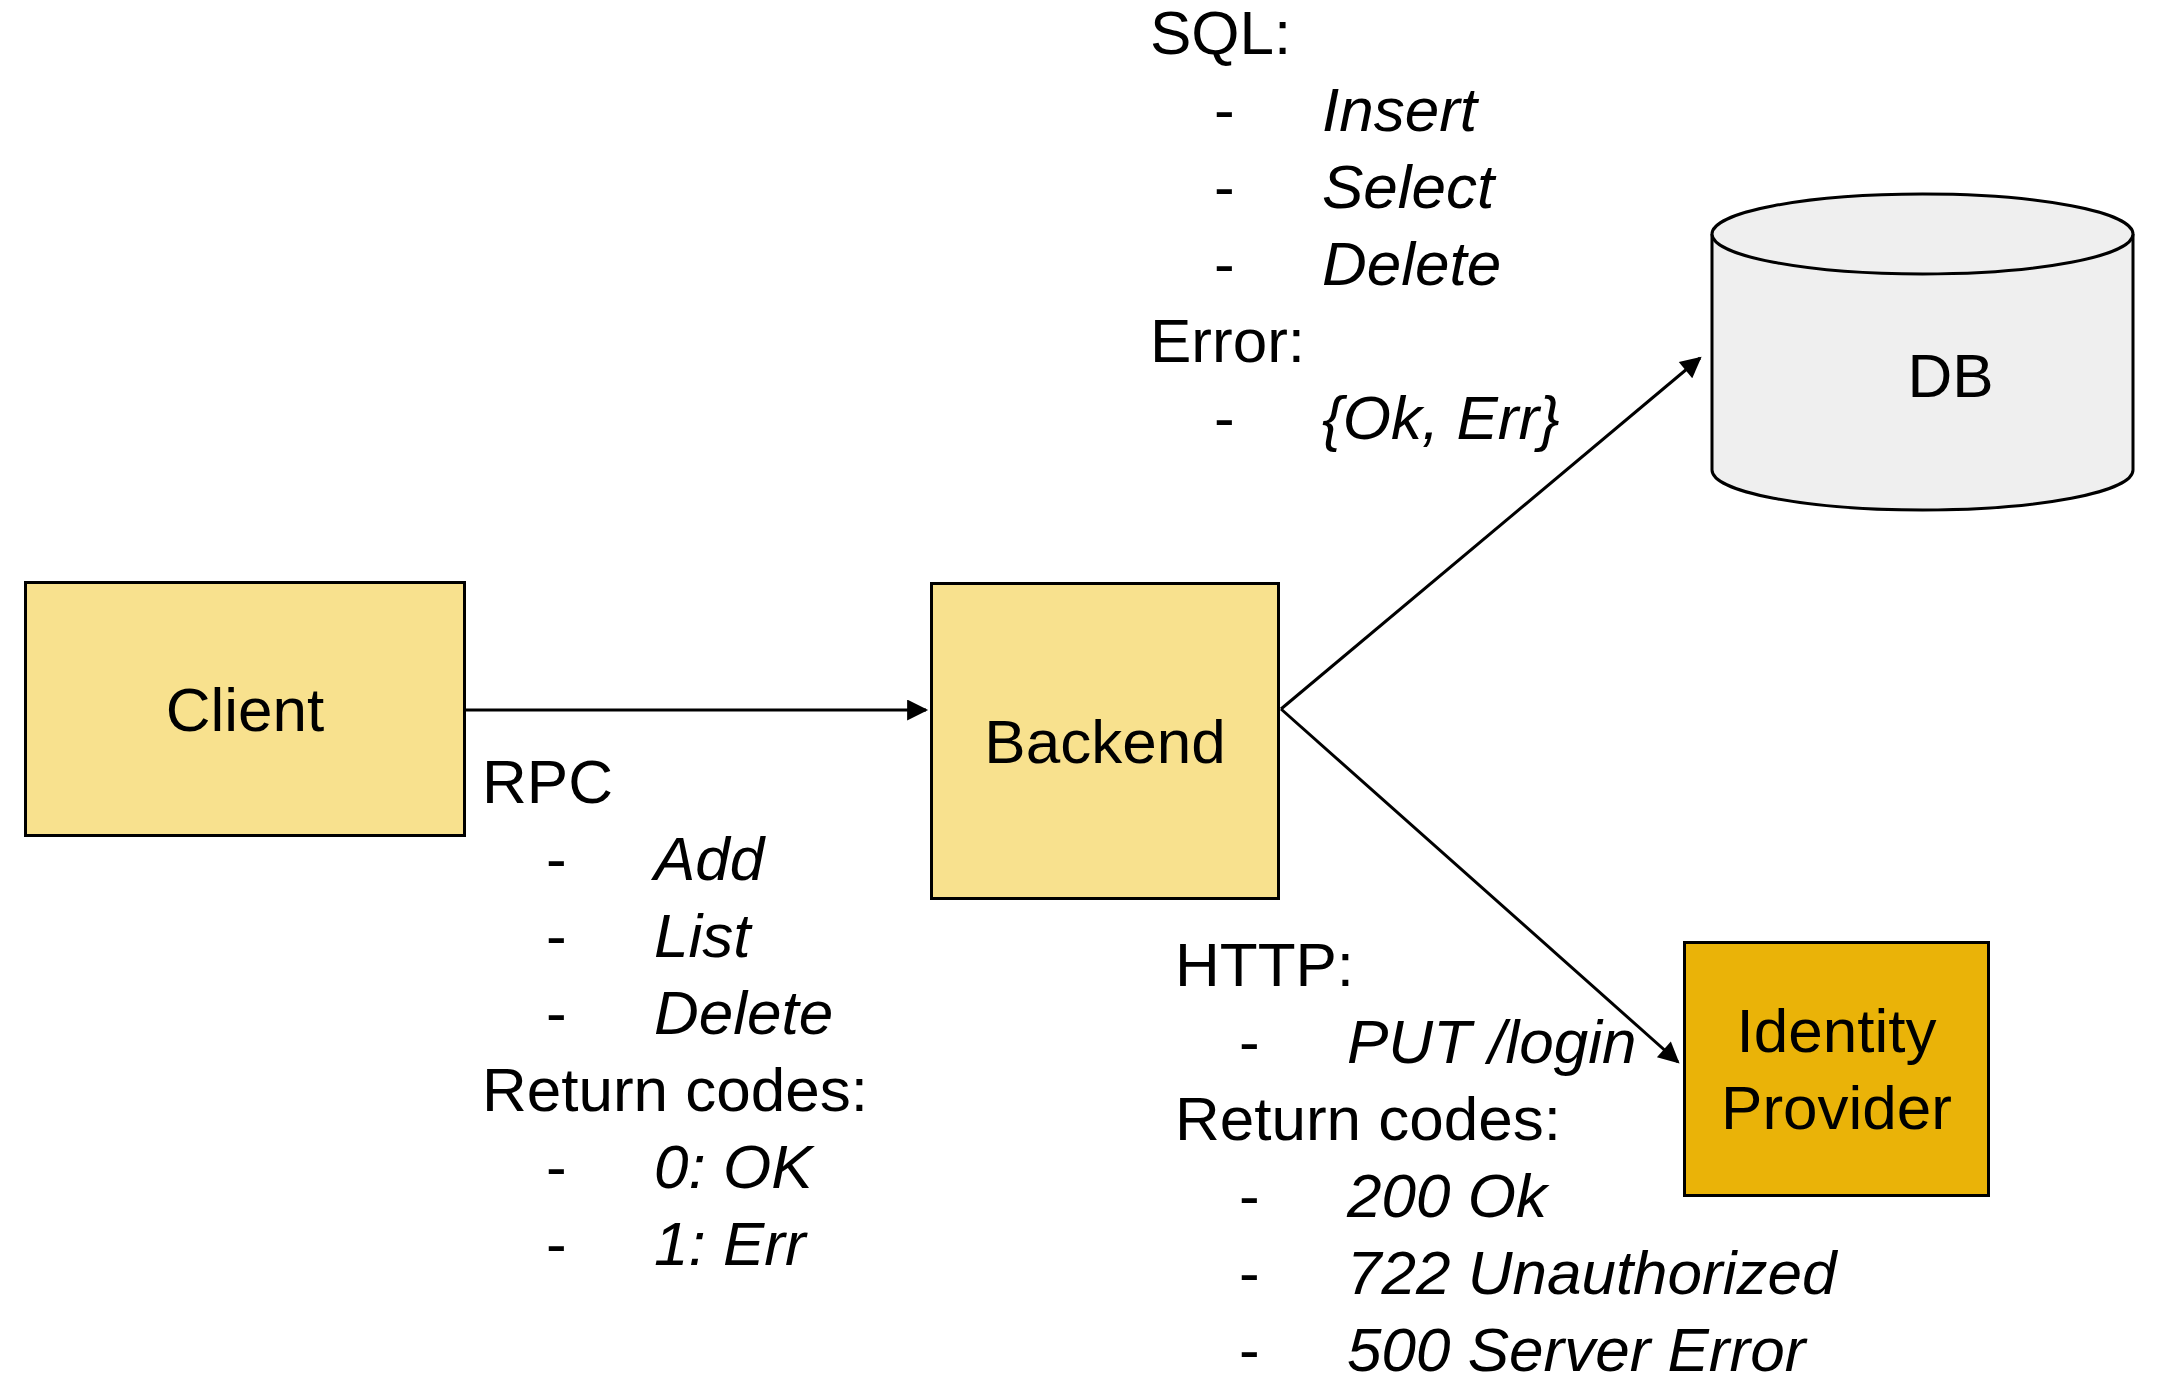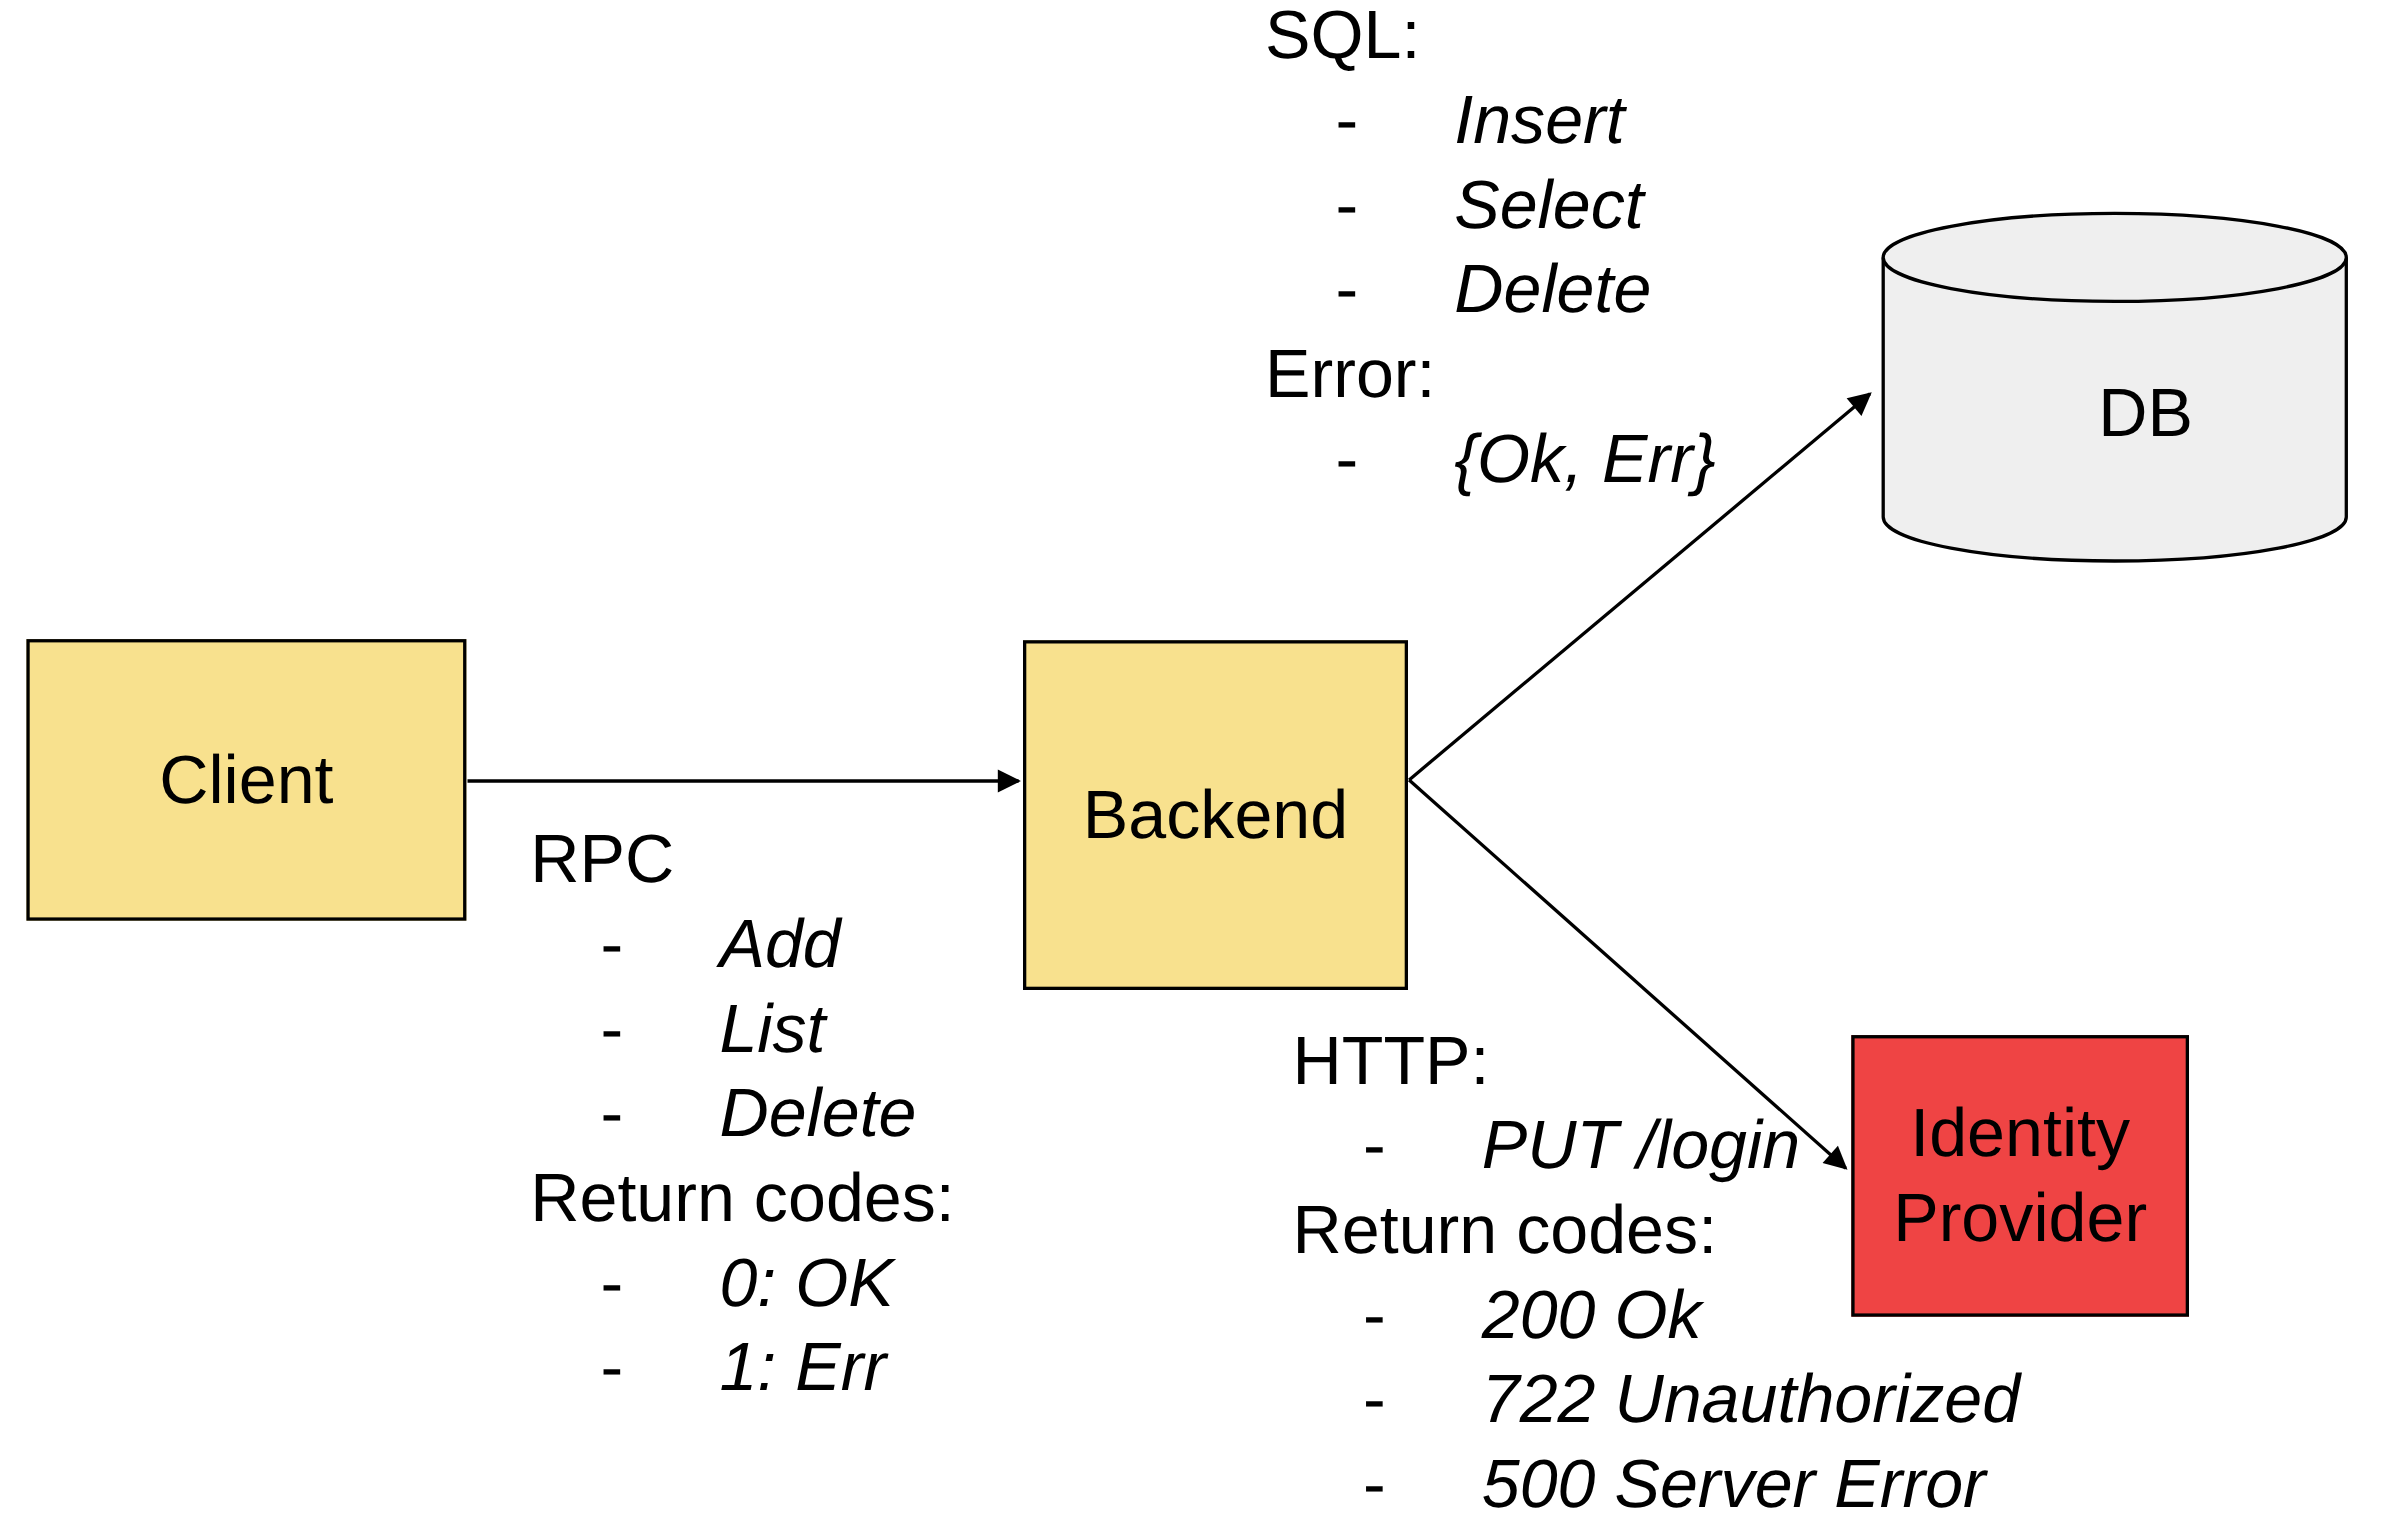--- a/index.html
+++ b/index.html
@@ -15,22 +15,22 @@
   
   .node{
     position:absolute;
     border:3px solid #000000;
     box-sizing:border-box;
     display:flex;align-items:center;justify-content:center;
     text-align:center;
     font-size:62px;line-height:77px;
   }
   .node.yellow{background:#F8E18E;}
-  .node.gray{background:#ef4444;}
-  .node-client{left:24px;top:581px;width:400px;height:256px;}
+  .node.gray{background:#eab308;}
+  .node-client{left:24px;top:581px;width:442px;height:256px;}
   .node-backend{left:930px;top:582px;width:350px;height:318px;}
   .node-idp{left:1683px;top:941px;width:307px;height:256px;}
   .db-label{
     position:absolute;left:1712px;top:337px;width:477px;
     text-align:center;font-size:62px;line-height:77px;
   }
   
   .tb{position:absolute;font-size:62px;line-height:77px;white-space:nowrap;}
   .tb-rpc{left:482px;top:743px;}
   .tb-sql{left:1150px;top:-6px;}

